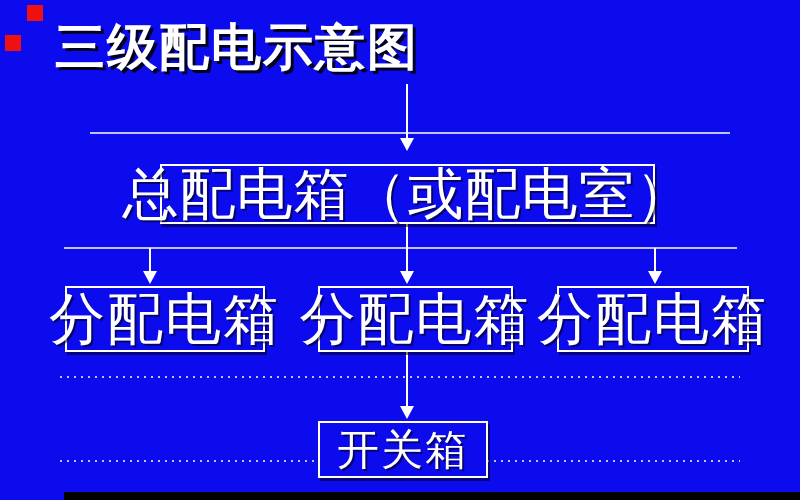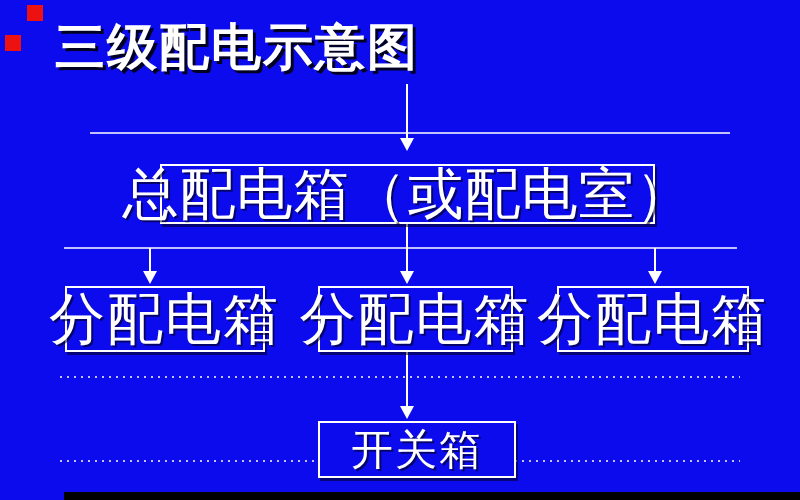--- a/index.html
+++ b/index.html
@@ -47,21 +47,21 @@
   }
   .main-box{
     left:160px;top:152px;width:495px;height:60px;
     font-size:56px;letter-spacing:1px;margin-top:12px;
   }
   .sub-box{font-size:56px;letter-spacing:2px;}
   .sub-box-1{left:65px;top:286px;width:200px;height:66px;}
   .sub-box-2{left:318px;top:286px;width:195px;height:66px;}
   .sub-box-3{left:557px;top:286px;width:192px;height:66px;}
   .switch-box{
-    left:318px;top:421px;width:198px;height:57px;
+    left:318px;top:421px;width:170px;height:57px;
     font-size:42px;letter-spacing:2px;
   }
   .red-square{
     position:absolute;z-index:3;
     width:16px;height:16px;
     background:var(--accent-red);
   }
   .red-square-1{left:27px;top:5px;}
   .red-square-2{left:5px;top:35px;}
   .bottom-bar{

